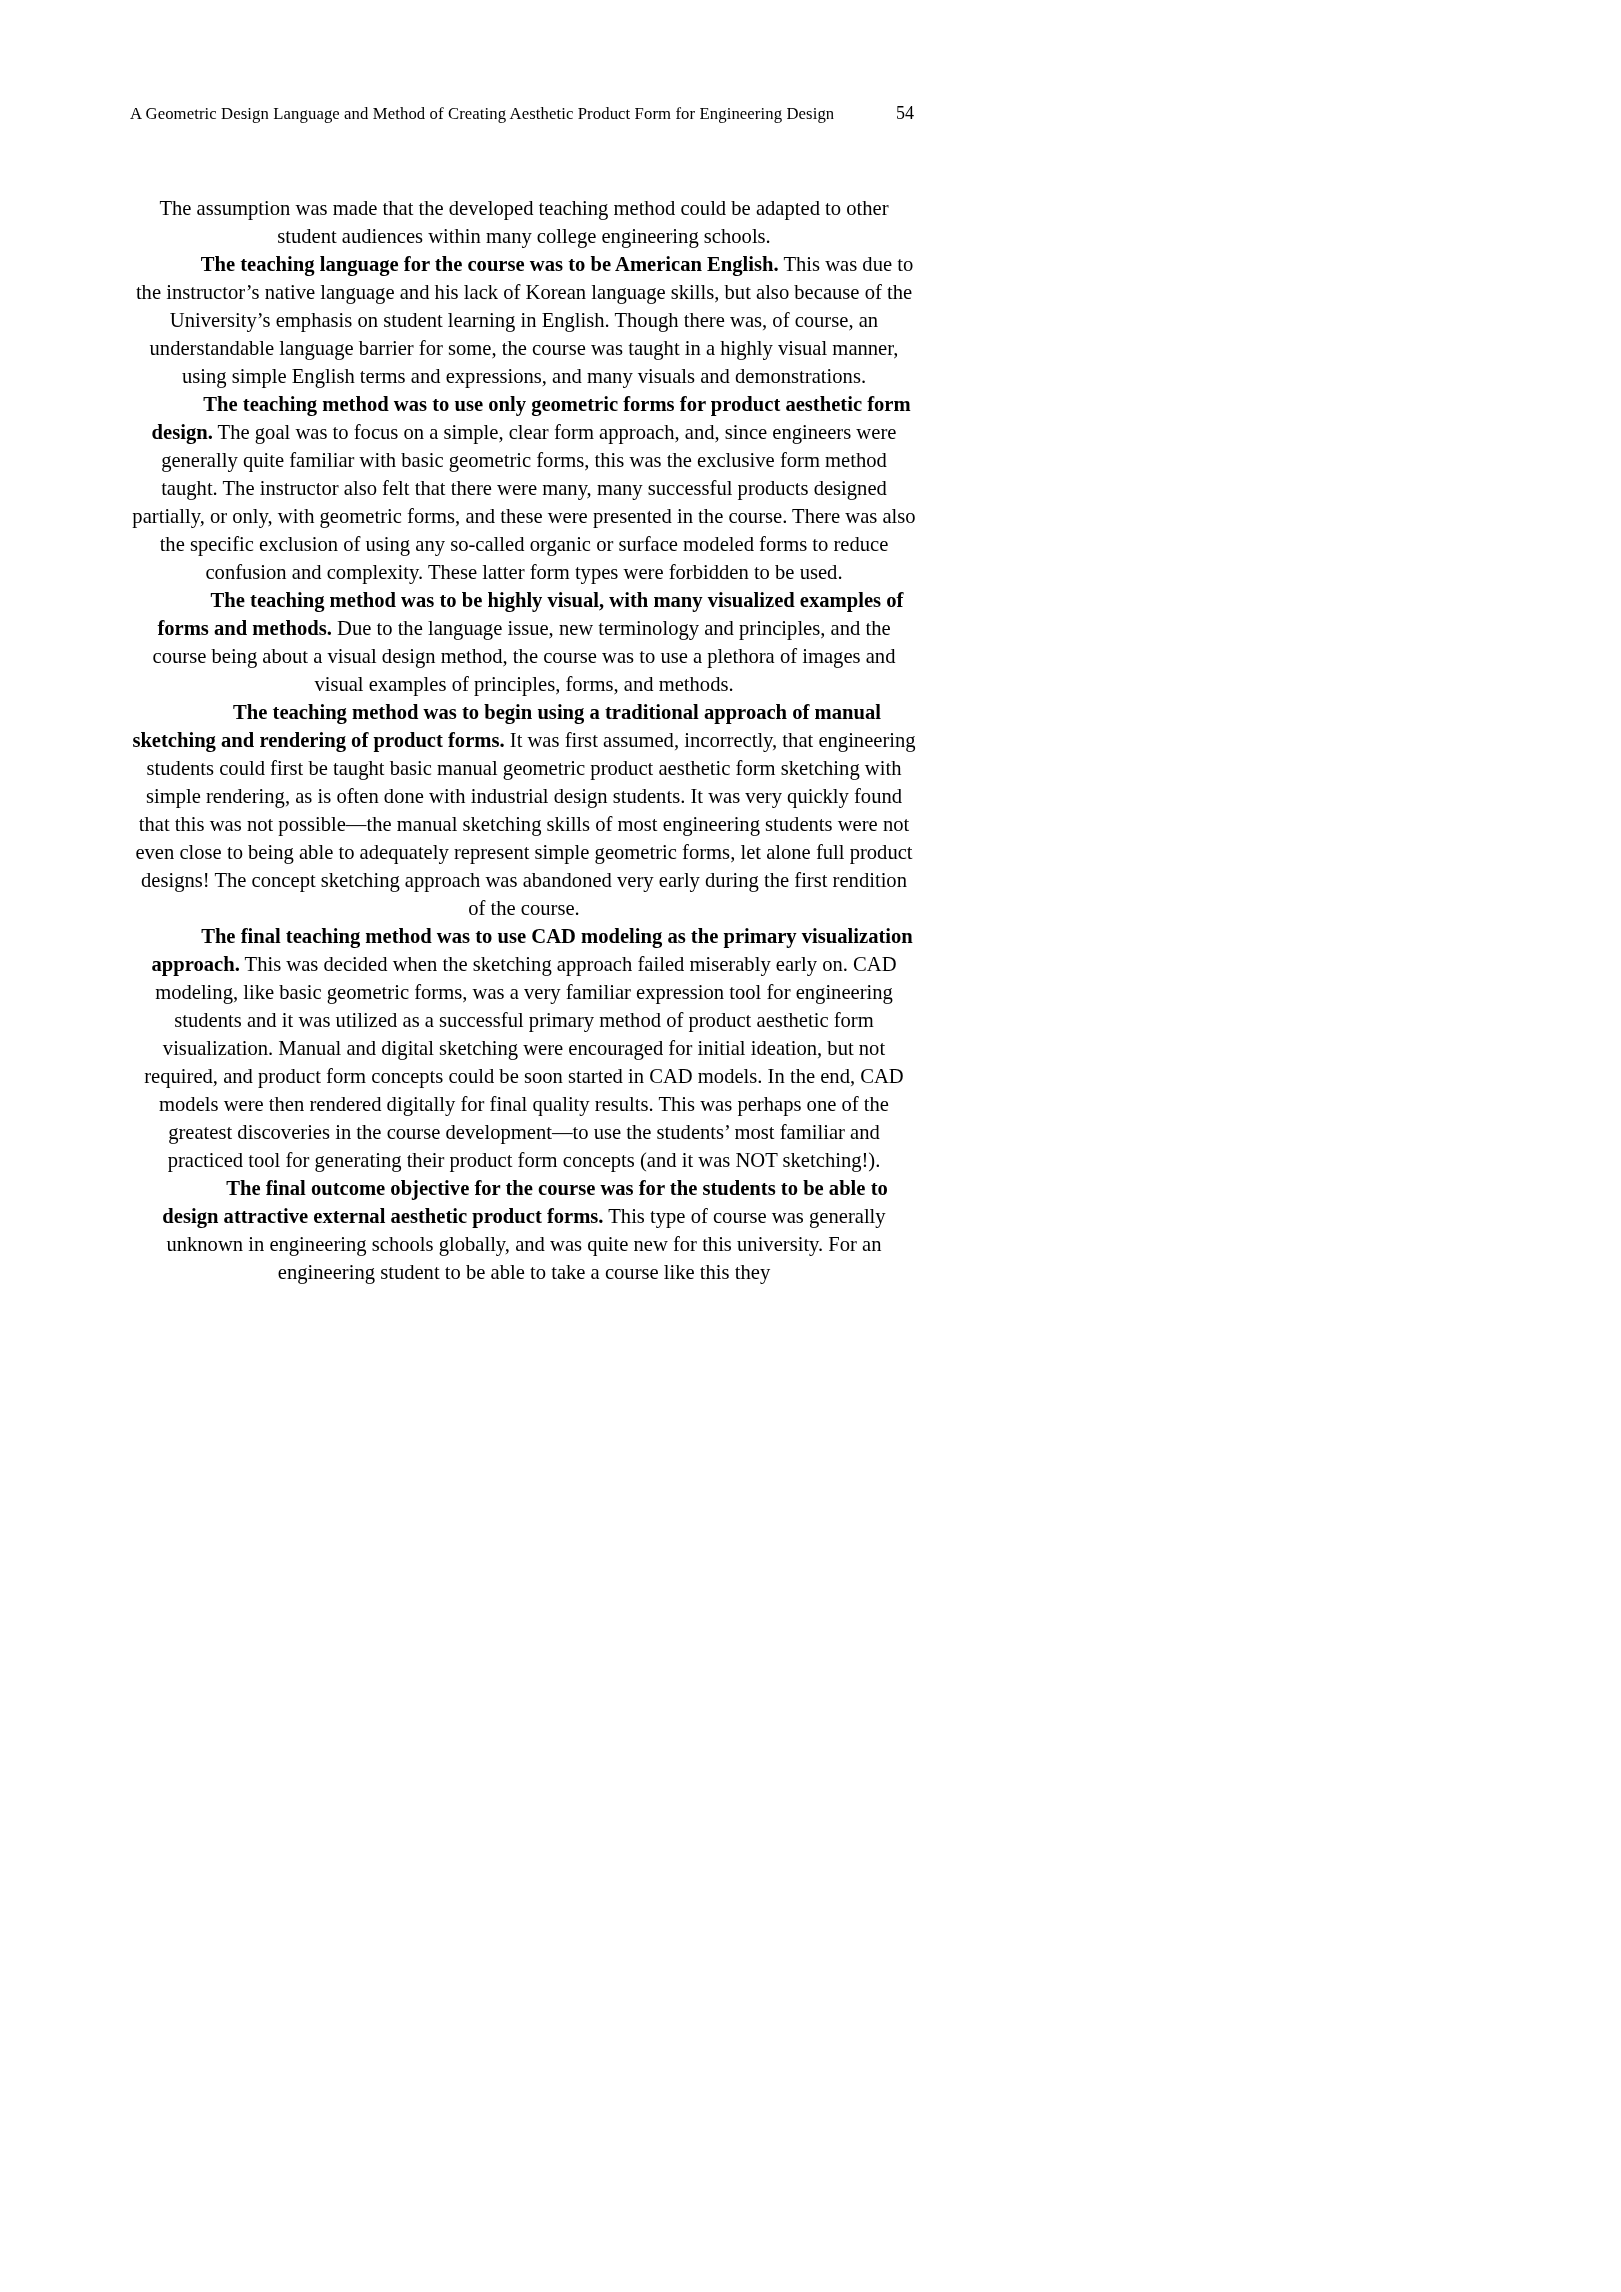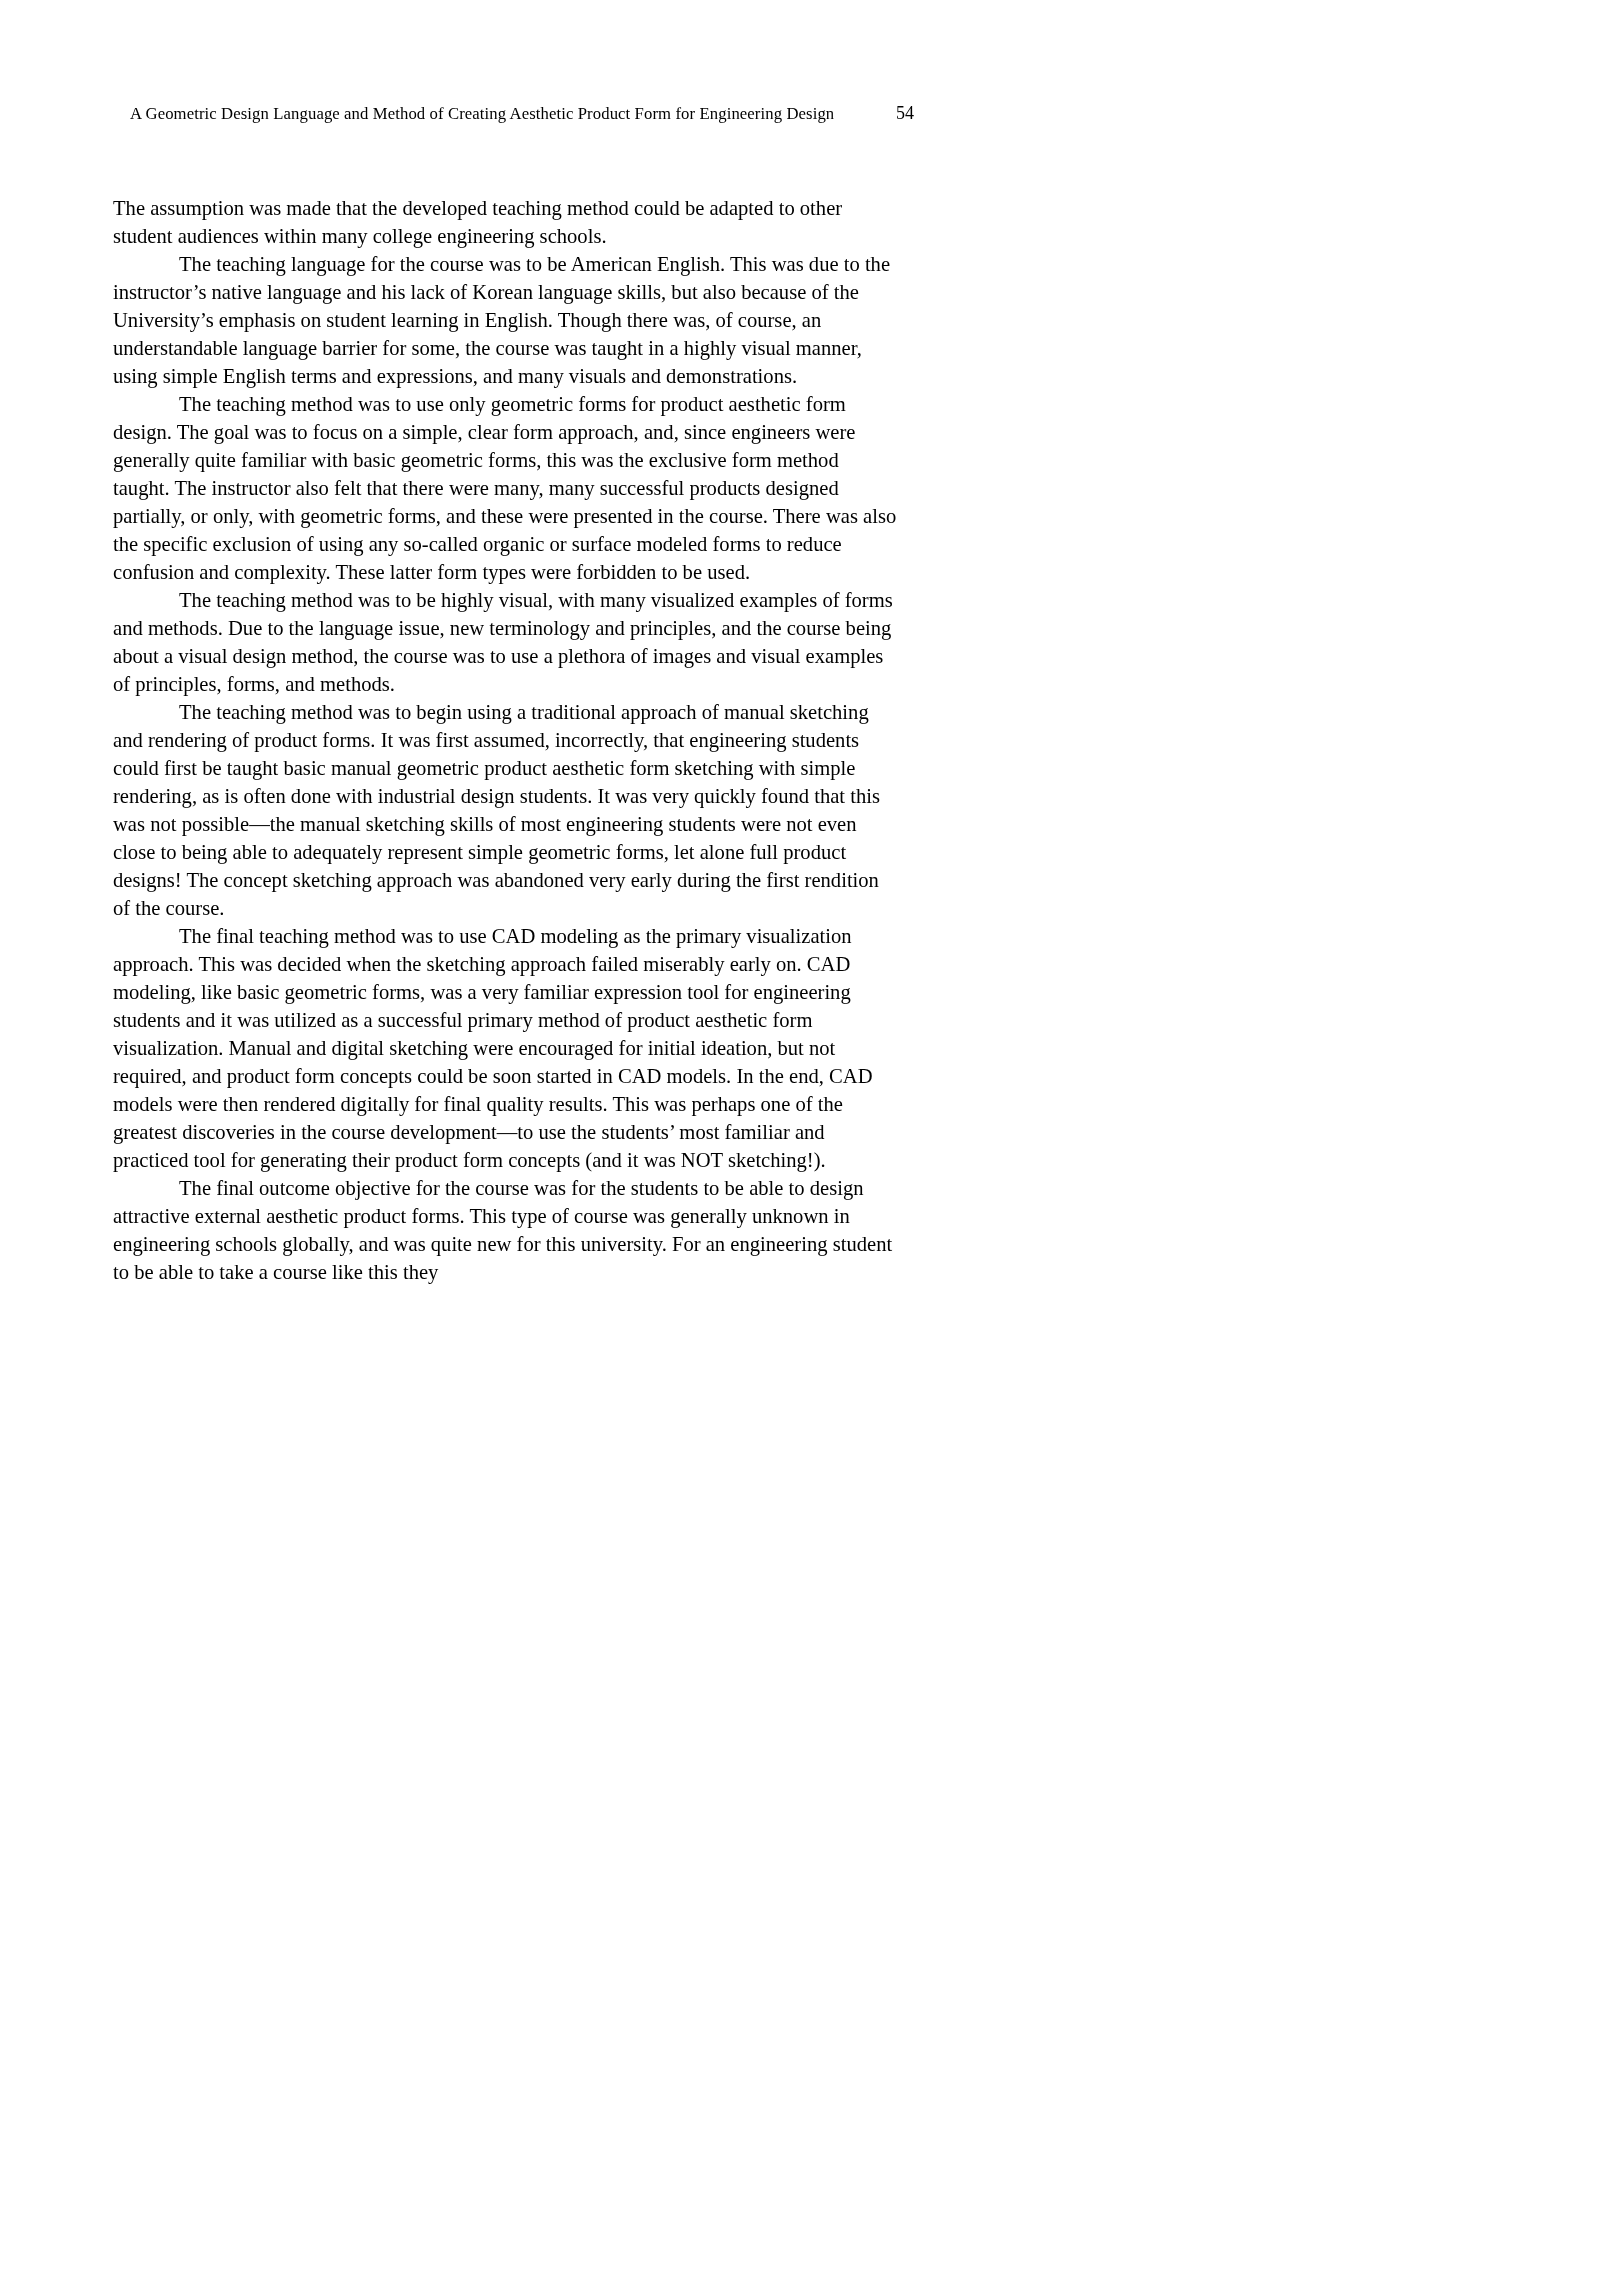--- a/index.html
+++ b/index.html
@@ -37,37 +37,37 @@
   }
   .header-title {
     letter-spacing: 0.1px;
   }
   .page-number {
     font-size: 18px;
     padding-left: 39px;
   }
   .body-text {
     position: absolute;
-    left: 113px;
+    left: 132px;
     top: 194px;
     width: 784px;
     font-size: 20.6px;
     line-height: 28px;
-    text-align: left;
+    text-align: center;
   }
   .para {
     margin: 0;
     padding: 0;
     text-indent: 66px;
   }
   .para.no-indent {
     text-indent: 0;
   }
   .lead {
-    font-weight: normal;
+    font-weight: bold;
   }
 </style>
 </head>
 <body>
 
 <div class="page">
 
   <header class="page-header">
     <span class="header-title">A Geometric Design Language and Method of Creating Aesthetic Product Form for Engineering Design</span>
     <span class="page-number">54</span>

